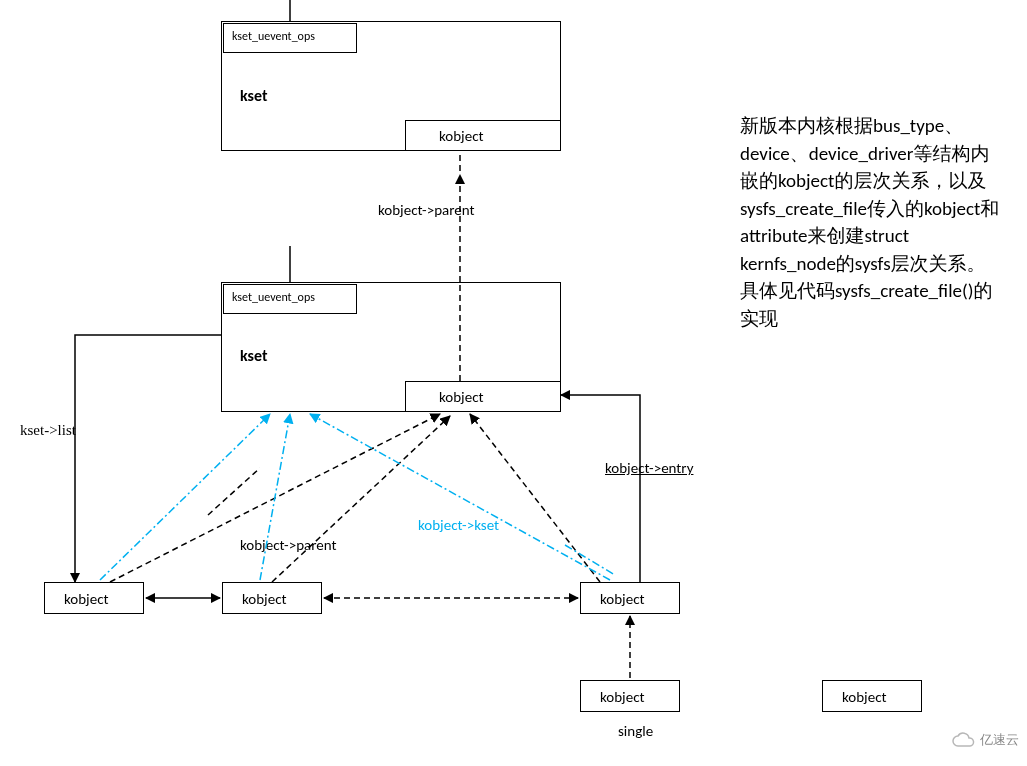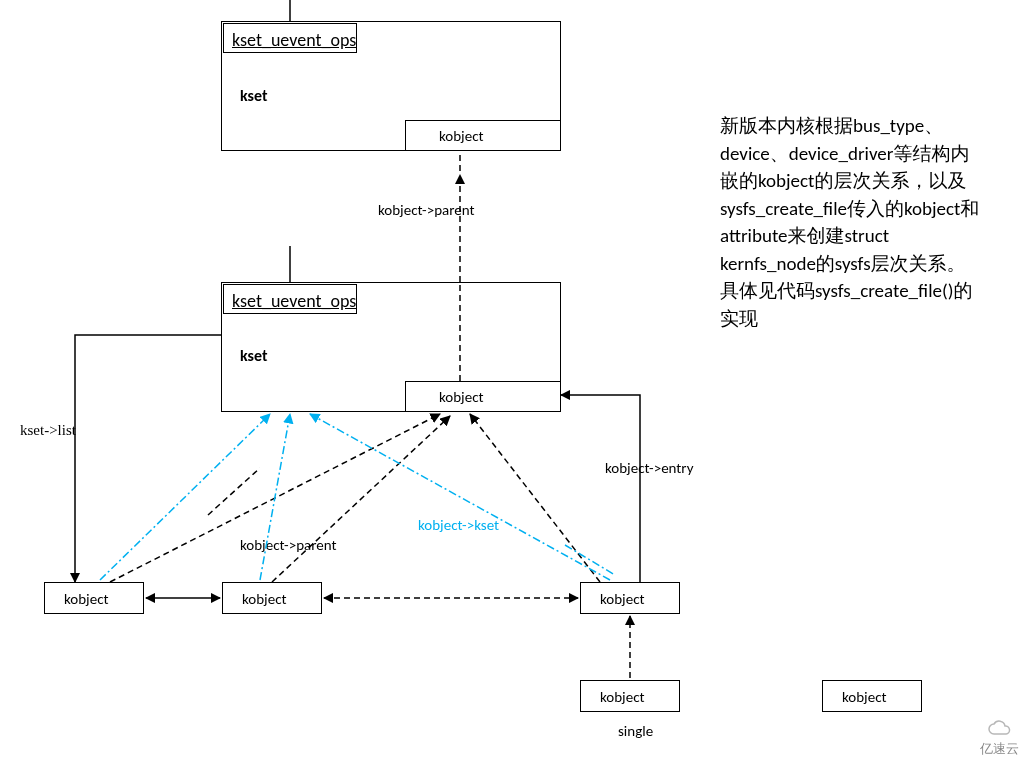--- a/index.html
+++ b/index.html
@@ -15,58 +15,57 @@
   }
   .box {
     position: absolute;
     border: 1.5px solid #000;
     background: #fff;
   }
   .label {
     position: absolute;
     white-space: nowrap;
   }
-  .small { font-size: 18px; text-decoration: underline; }
+  .small { font-size: 12px; }
   .cyan { color: #00b0f0; }
   .title-kset {
     position: absolute;
     font-size: 16px;
     font-weight: bold;
   }
   svg.arrows {
     position: absolute;
     left: 0; top: 0;
     width: 1027px;
     height: 766px;
     pointer-events: none;
   }
   .explain {
     position: absolute;
-    left: 720px; top: 112px;
+    left: 740px; top: 112px;
     width: 260px;
     font-size: 19px;
     line-height: 1.45;
     color: #000;
   }
   .watermark-a {
     position: absolute;
     left: 820px; top: 715px;
     color: #bbb;
     font-size: 14px;
   }
   .watermark-b {
     position: absolute;
     right: 8px;
-    bottom: 8px;
+    bottom: 17px;
     font-size: 13px;
     color: #888;
     display: flex;
     align-items: center;
     gap: 4px;
-    flex-direction: column;
   }
   .watermark-b svg { opacity: .6; }
 </style>
 </head>
 <body>
 
 <div class="box" style="left:221px; top:21px; width:340px; height:130px;"></div>
 <div class="box" style="left:223px; top:23px; width:134px; height:30px;"></div>
 <span class="label small" style="left:232px; top:29px;">kset_uevent_ops</span>
 <span class="title-kset" style="left:240px; top:86px;">kset</span>
@@ -90,21 +89,21 @@
 <span class="label" style="left:600px; top:590px;">kobject</span>
 
 <div class="box" style="left:580px; top:680px; width:100px; height:32px;"></div>
 <span class="label" style="left:600px; top:688px;">kobject</span>
 
 <div class="box" style="left:822px; top:680px; width:100px; height:32px;"></div>
 <span class="label" style="left:842px; top:688px;">kobject</span>
 
 <span class="label" style="left:378px; top:201px;">kobject-&gt;parent</span>
 <span class="label" style="left:20px; top:422px;font-family:Liberation Serif, serif;">kset-&gt;list</span>
-<span class="label" style="left:605px; top:459px;">kobject-&gt;entry</span>
+<span class="label" style="left:605px; top:459px;text-decoration:underline;">kobject-&gt;entry</span>
 <span class="label" style="left:240px; top:536px;">kobject-&gt;parent</span>
 <span class="label cyan" style="left:418px; top:516px;">kobject-&gt;kset</span>
 <span class="label" style="left:618px; top:722px;text-align:center;">single</span>
 
 <div class="explain">新版本内核根据bus_type、device、device_driver等结构内嵌的kobject的层次关系，以及sysfs_create_file传入的kobject和attribute来创建struct kernfs_node的sysfs层次关系。具体见代码sysfs_create_file()的实现</div>
 
 <span class="watermark-a"></span>
 <span class="watermark-b">
   <svg width="24" height="16" viewBox="0 0 24 16">
     <path d="M6 14a5 5 0 0 1 0-10 6 6 0 0 1 11 2 4 4 0 0 1 1 8H6z" fill="none" stroke="#888" stroke-width="1.5"></path>

